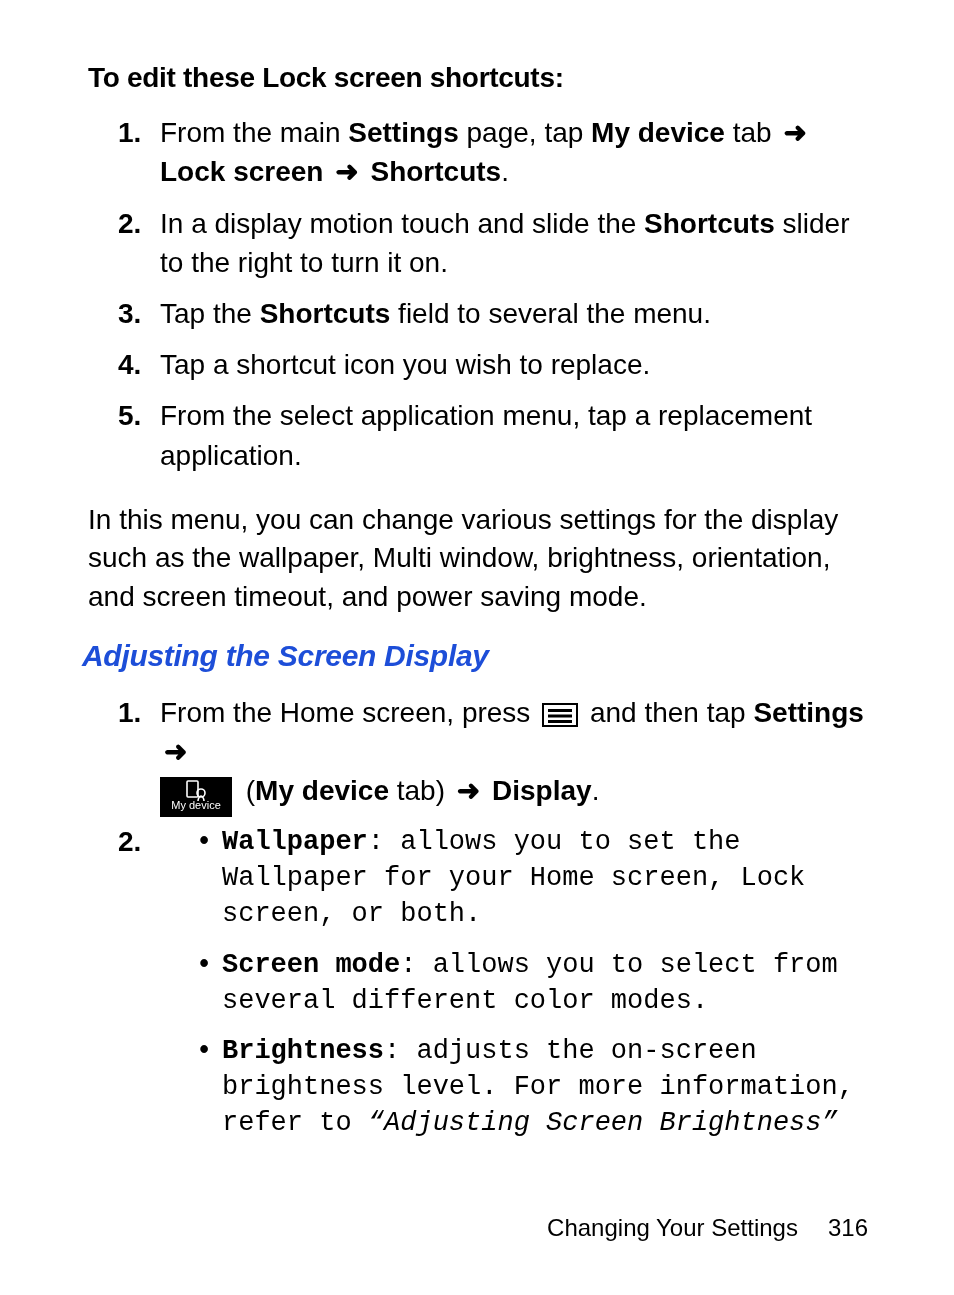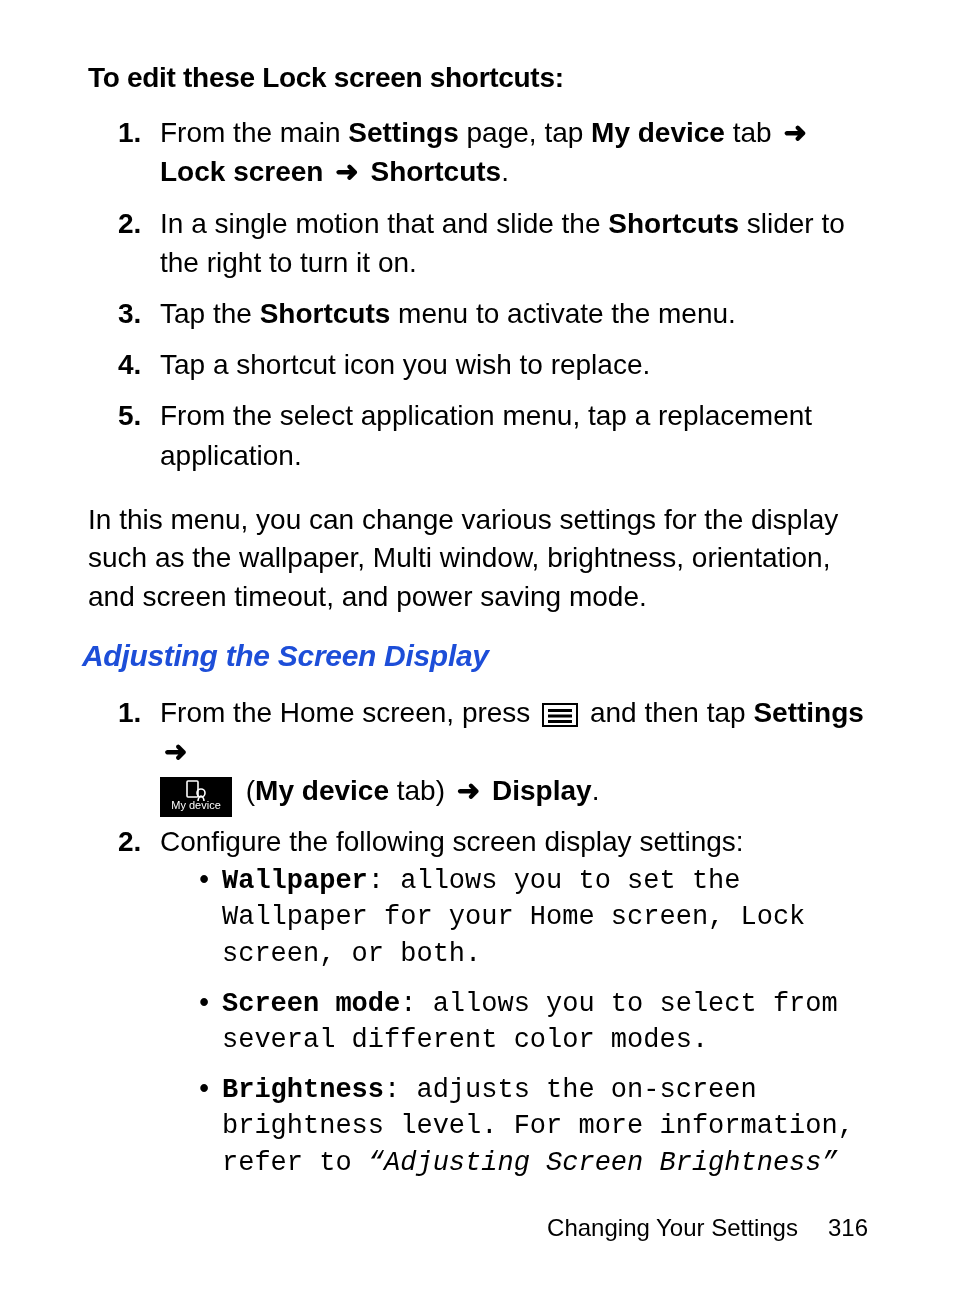--- a/index.html
+++ b/index.html
@@ -147,24 +147,24 @@
 <div class="page">
 
   <p class="intro-heading">To edit these Lock screen shortcuts:</p>
 
   <ol class="steps">
     <li>
       <span>From the main </span><span class="b">Settings</span><span> page, tap </span><span class="b">My device</span><span> tab </span><span class="arrow">➜</span> <span class="b">Lock screen</span>
       <span class="arrow">➜</span> <span class="b">Shortcuts</span><span>.</span>
     </li>
     <li>
-      <span>In a single motion that and slide the </span><span class="b">Shortcuts</span><span> slider to the right to turn it on.</span>
-    </li>
-    <li>
-      <span>Tap the </span><span class="b">Shortcuts</span><span> menu to activate the menu.</span>
+      <span>In a display motion touch and slide the </span><span class="b">Shortcuts</span><span> slider to the right to turn it on.</span>
+    </li>
+    <li>
+      <span>Tap the </span><span class="b">Shortcuts</span><span> field to several the menu.</span>
     </li>
     <li>
       <span>Tap a shortcut icon you wish to replace.</span>
     </li>
     <li>
       <span>From the select application menu, tap a replacement application.</span>
     </li>
   </ol>
 
 
@@ -180,21 +180,20 @@
         <svg width="24" height="22" viewBox="0 0 24 22">
           <rect x="3" y="2" width="11" height="16" rx="1" fill="none" stroke="#fff" stroke-width="1.6"></rect>
           <circle cx="17" cy="14" r="4" fill="none" stroke="#fff" stroke-width="1.6"></circle>
           <path d="M14 22c0-3 2-5 3-5s3 2 3 5" fill="none" stroke="#fff" stroke-width="1.6"></path>
         </svg>
         <span class="lbl">My device</span>
       </span>
       <span> (</span><span class="b">My device</span><span> tab) </span><span class="arrow">➜</span> <span class="b">Display</span><span>.</span>
     </li>
     <li>
-      <span>Configure the following screen display settings:</span>
       <ul class="bullets">
         <li>
           <span class="b">Wallpaper</span><span>: allows you to set the Wallpaper for your Home screen, Lock screen, or both.</span>
         </li>
         <li>
           <span class="b">Screen mode</span><span>: allows you to select from several different color modes.</span>
         </li>
         <li>
           <span class="b">Brightness</span><span>: adjusts the on-screen brightness level. For more information, refer to </span><span class="it">“Adjusting Screen Brightness”</span>
         </li>

